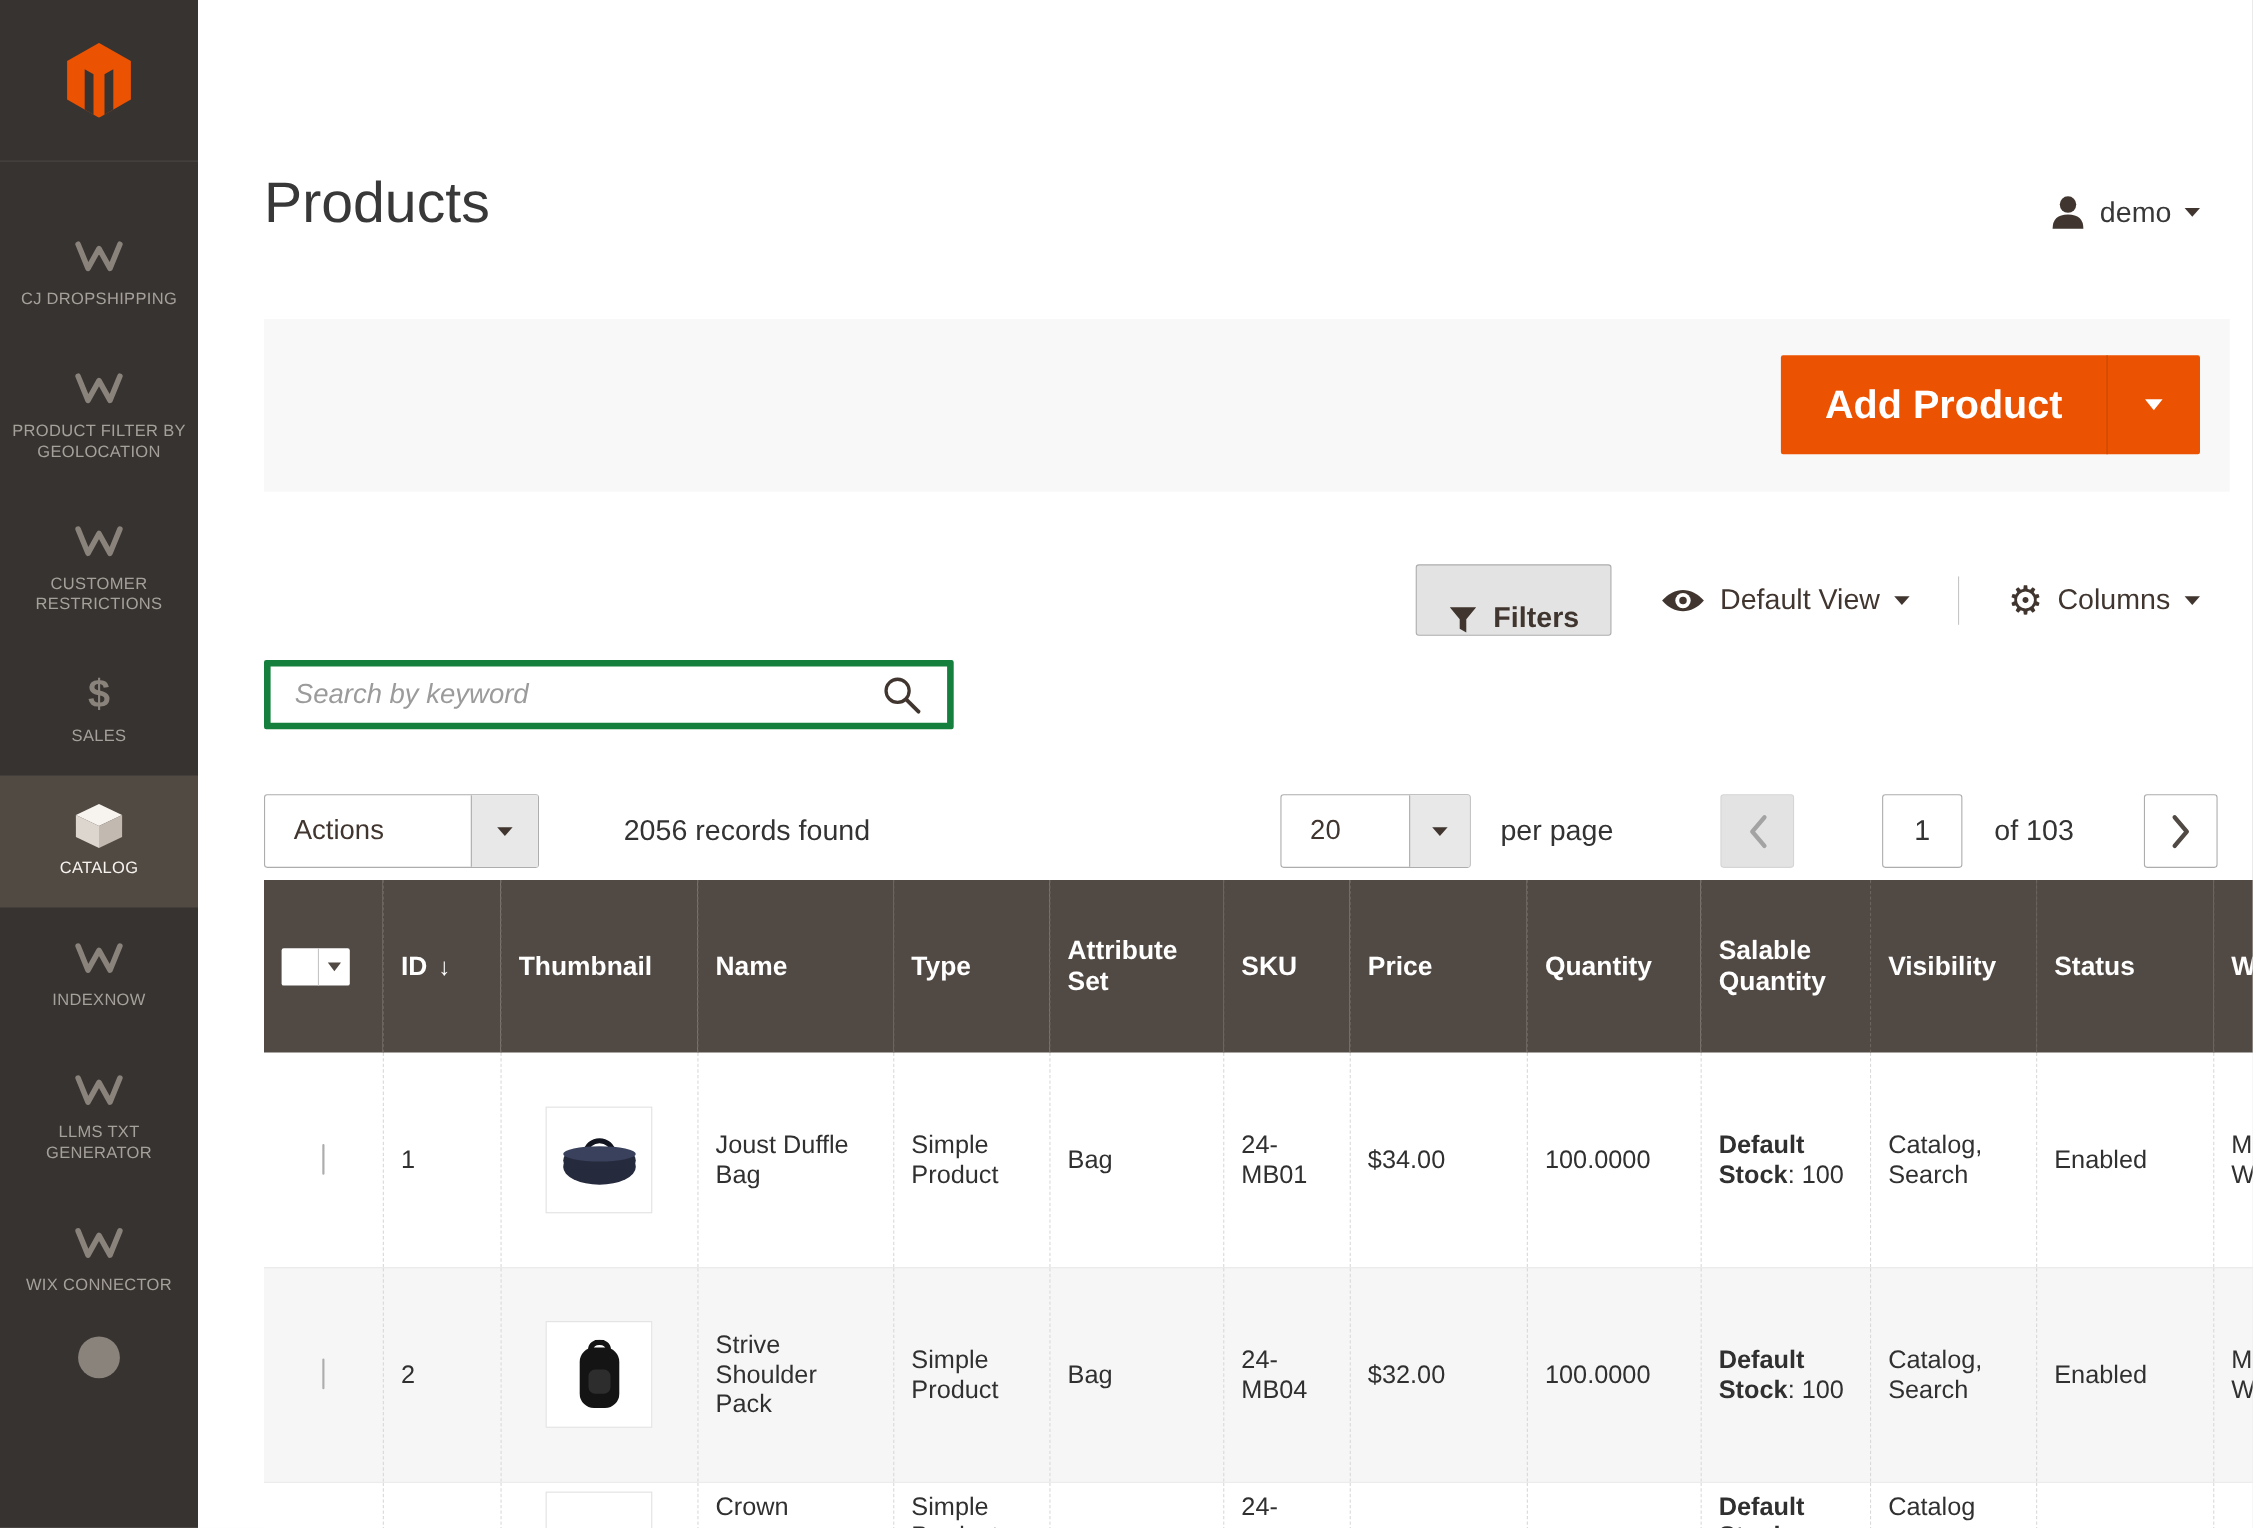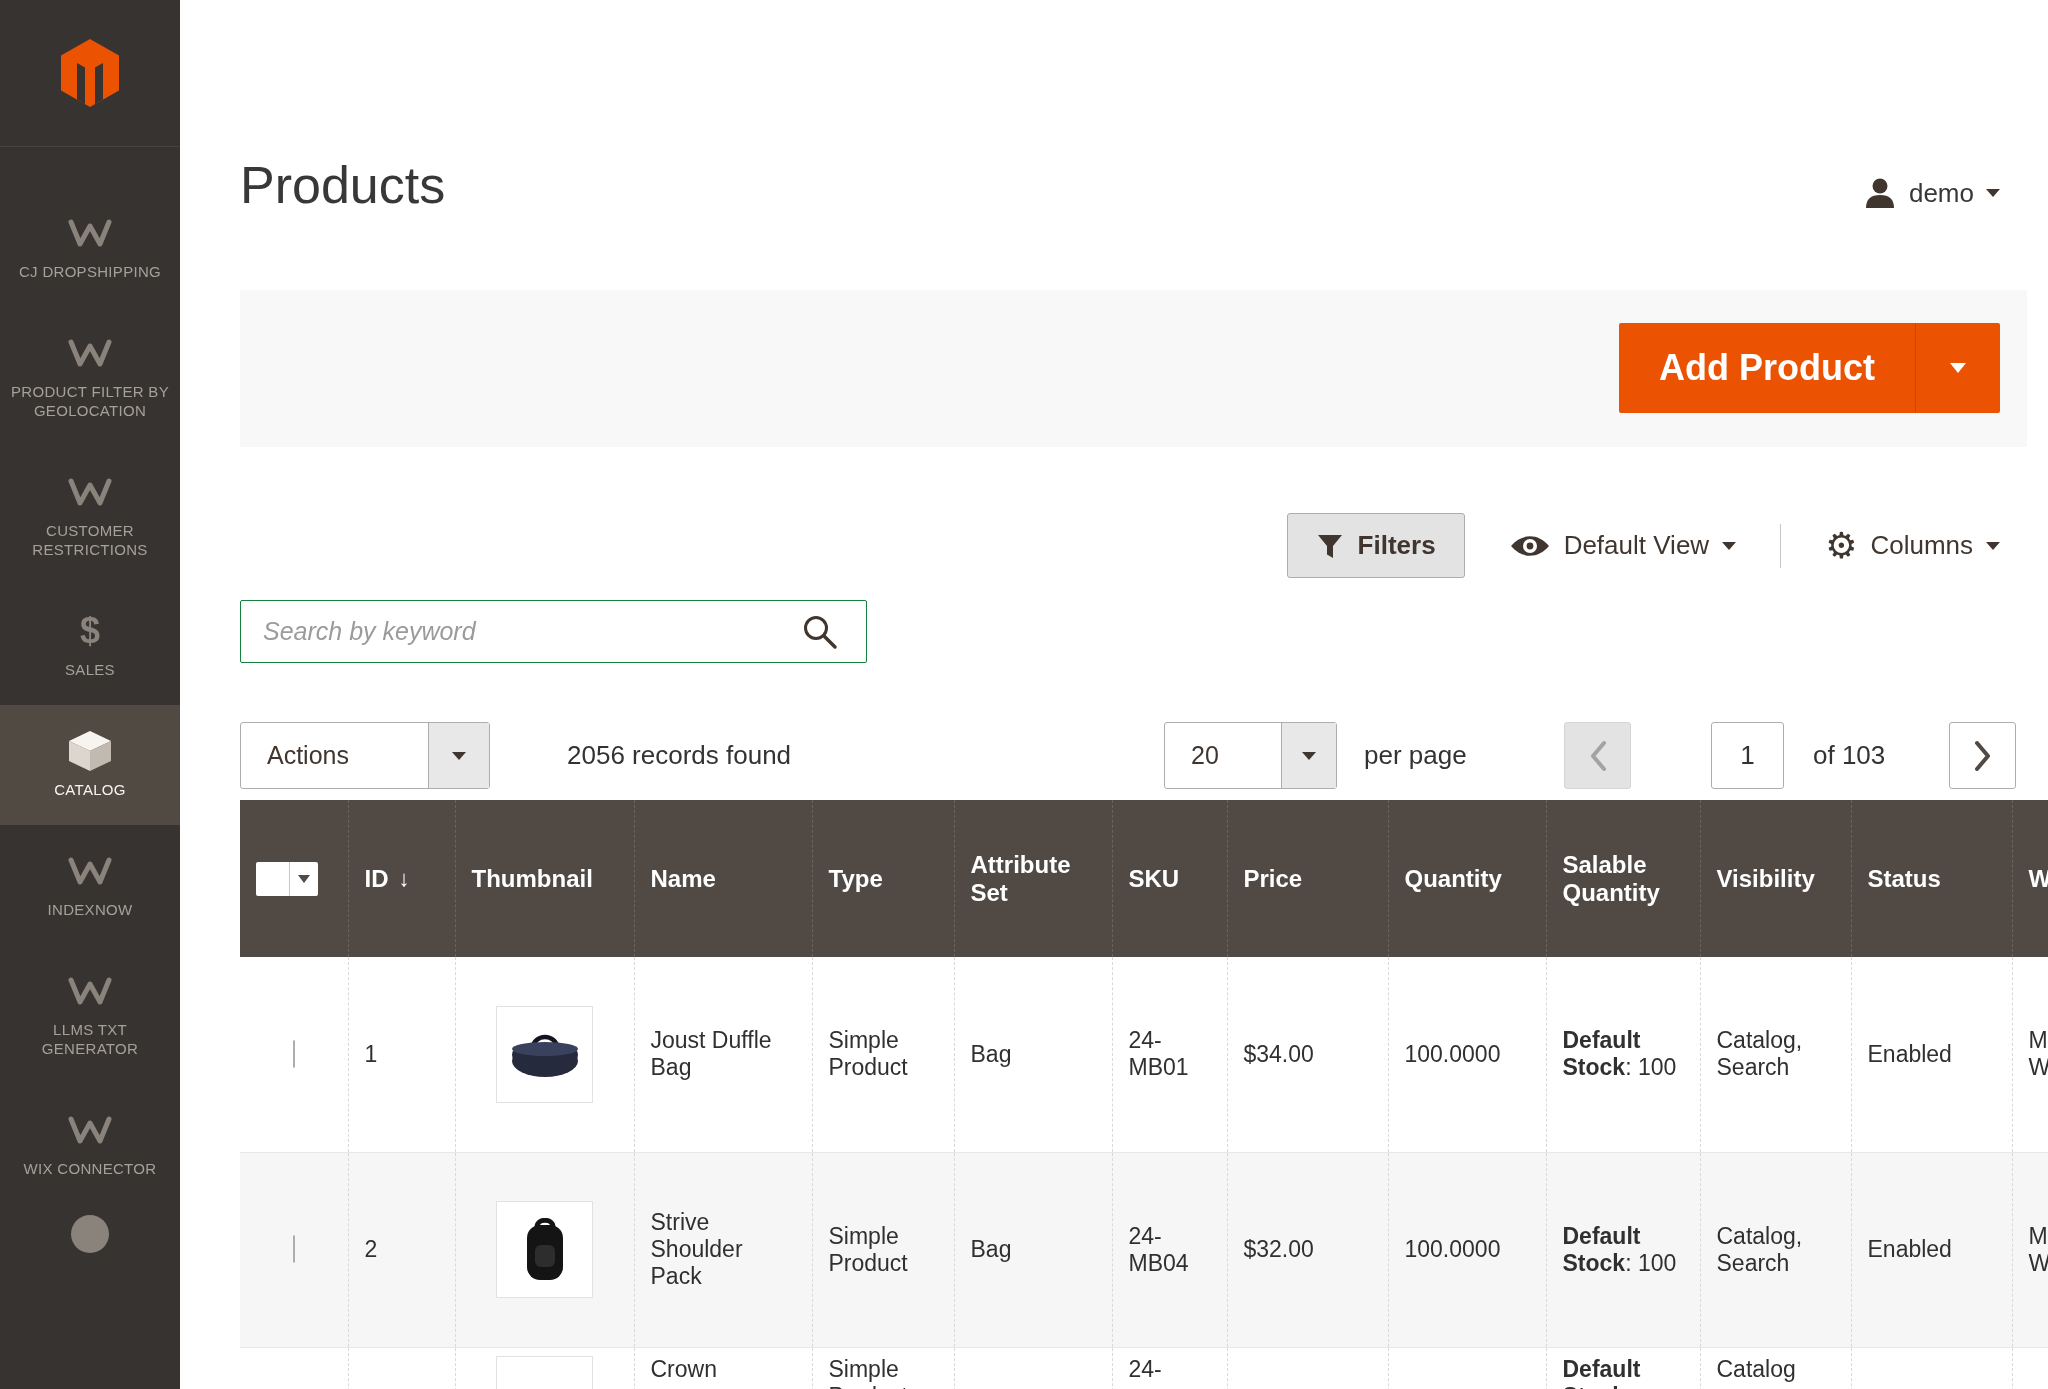--- a/index.html
+++ b/index.html
@@ -31,28 +31,28 @@
   .caret.sm{border-left-width:7px;border-right-width:7px;border-top-width:8px;}
   .caret.white{border-top-color:#fff;}
 
   .action-band{position:absolute;left:60px;right:21px;top:290px;height:157px;background:#f8f8f8;}
   .add-product{position:absolute;top:33px;right:27px;height:90px;display:flex;align-items:stretch;
     background:#eb5202;border-radius:2px;cursor:pointer;}
   .add-product .txt{display:flex;align-items:center;padding:0 40px;font-size:36px;font-weight:bold;color:#fff;}
   .add-product .arr{width:84px;display:flex;align-items:center;justify-content:center;border-left:1px solid #c64a02;}
 
   .view-controls{position:absolute;top:512px;right:48px;height:67px;display:flex;align-items:center;gap:44px;}
-  .filters-btn{height:65px;display:flex;align-items:center;gap:14px;padding:0 28px;background:#e3e3e3;
+  .filters-btn{height:65px;display:flex;align-items:flex-end;gap:14px;padding:0 28px;background:#e3e3e3;
     border:1px solid #adadad;border-radius:3px;font-size:26px;font-weight:600;color:#41362f;cursor:pointer;box-sizing:border-box;}
   .plain-dd{display:flex;align-items:center;gap:13px;font-size:26px;color:#41362f;cursor:pointer;justify-content:center;}
   .vdiv{width:1px;height:44px;background:#c6c6c6;}
   .gear-glyph{font-size:36px;line-height:36px;color:#41362f;}
 
   .search-wrap{position:absolute;left:60px;top:600px;width:627px;height:63px;}
-  .search-wrap input{width:100%;height:100%;box-sizing:border-box;border:1px solid #15803d;border-radius:2px;
+  .search-wrap input{width:100%;height:100%;box-sizing:border-box;border:6px solid #15803d;border-radius:2px;
     padding:0 70px 0 22px;font-size:25px;font-family:"Liberation Sans",sans-serif;color:#333;}
   .search-wrap input::placeholder{color:#9b9b9b;font-style:italic;}
   .search-ic{position:absolute;right:28px;top:13px;cursor:pointer;}
 
   .controls-row{position:absolute;left:0;right:0;top:689px;height:67px;}
   .controls-row>*{position:absolute;top:0;margin-top:33px;}
   .split{display:flex;align-items:stretch;height:67px;background:#fff;border:1px solid #adadad;
     border-radius:3px;box-sizing:border-box;cursor:pointer;}
   .split .txt{display:flex;align-items:center;padding-left:26px;font-size:25px;color:#41362f;flex:1;}
   .split .arr{width:60px;display:flex;align-items:center;justify-content:center;border-left:1px solid #adadad;background:#e8e8e8;}

